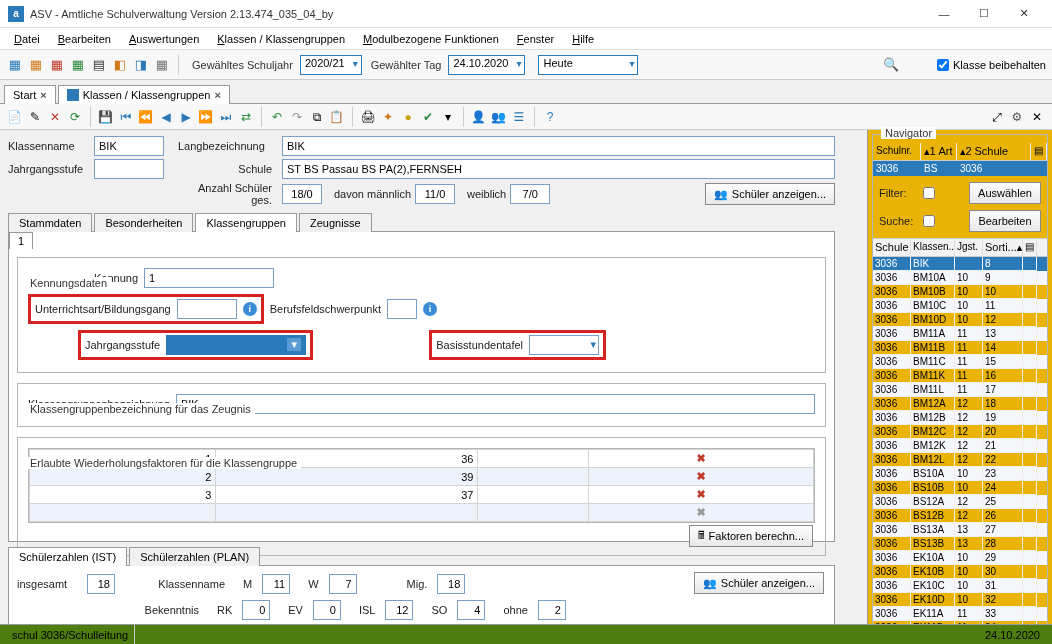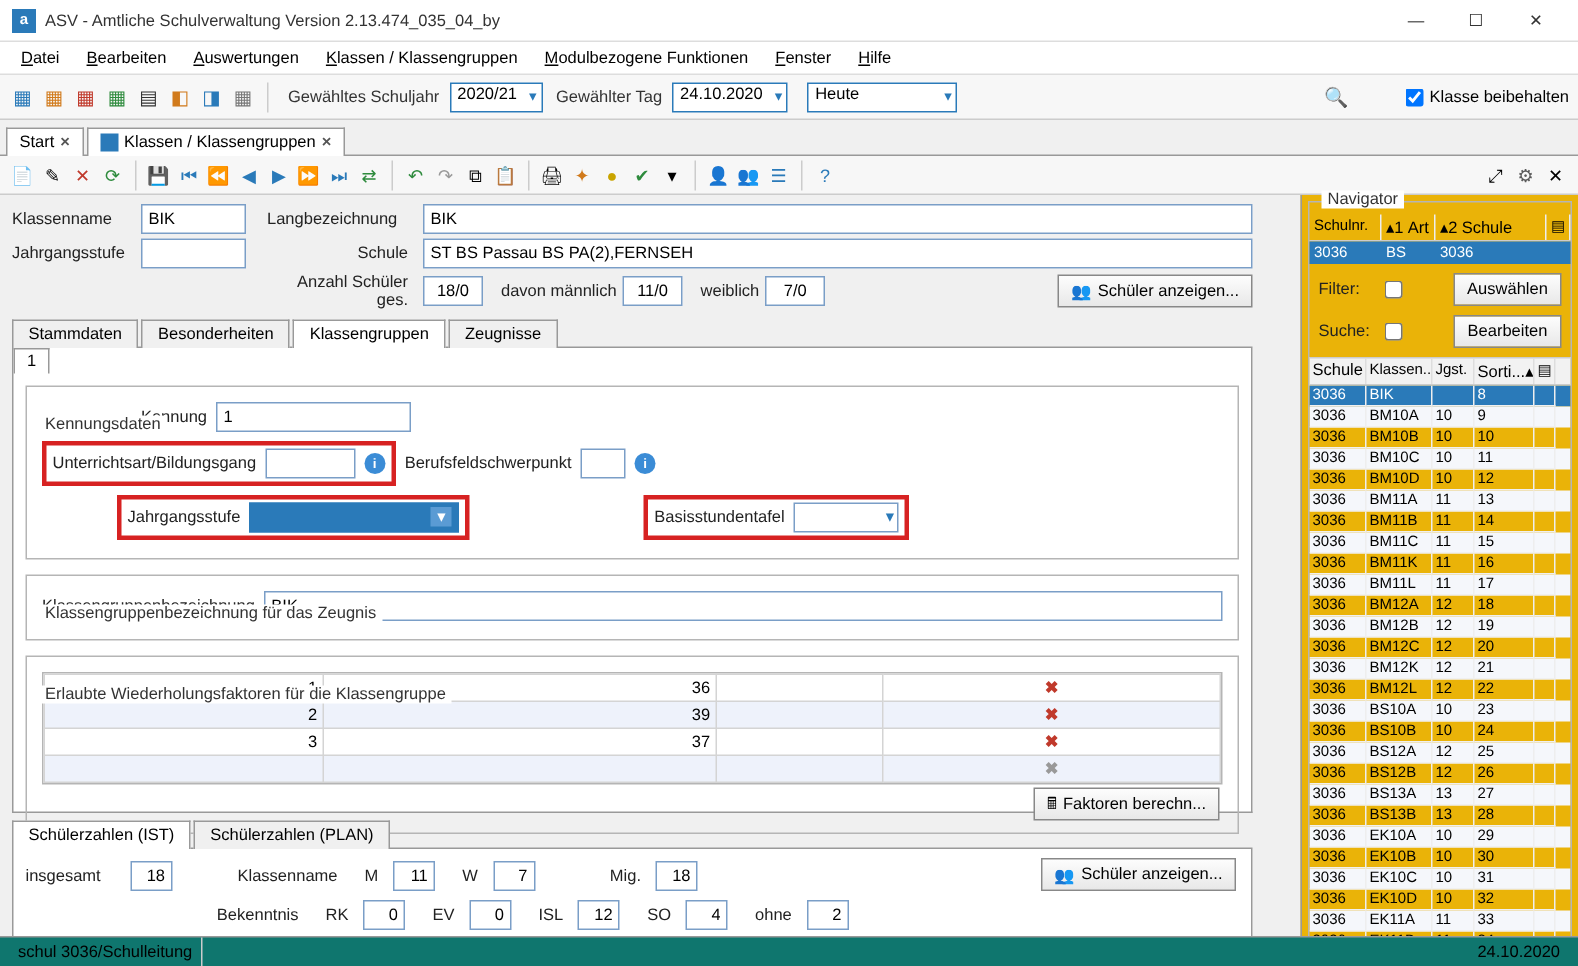--- a/index.html
+++ b/index.html
@@ -65,21 +65,21 @@
 .nav-filter { display: flex; align-items: center; gap: 6px; padding: 6px; }
 .nav-filter .lbl { width: 38px; }
 .nav-table-head { display: grid; grid-template-columns: 38px 44px 28px 40px 14px; border-top: 1px solid #ccc; border-bottom: 1px solid #ccc; background: #f2f2f2; }
 .nav-table-head div { padding: 2px 2px; font-size: 10px; border-right: 1px solid #ddd; overflow: hidden; white-space: nowrap; }
 .nav-body { flex: 1; overflow-y: auto; }
 .nav-row { display: grid; grid-template-columns: 38px 44px 28px 40px 14px; }
 .nav-row div { padding: 1px 2px; font-size: 10px; border-right: 1px solid #eee; border-bottom: 1px solid #f0f0f0; overflow:hidden; }
 .nav-row.alt { background: #f5f7fb; }
 .nav-row.sel { background: #2a7ab9; color: #fff; }
 .nav-footer { border-top: 1px solid #ccc; padding: 4px; text-align: center; }
-.statusbar { position: absolute; left: 0; right: 0; bottom: 0; height: 20px; background: #0f766e; border-top: 1px solid #999; display: flex; align-items: center; font-size: 10px; padding: 0 6px; gap: 6px; }
+.statusbar { position: absolute; left: 0; right: 0; bottom: 0; height: 20px; background: #4d7c0f; border-top: 1px solid #999; display: flex; align-items: center; font-size: 10px; padding: 0 6px; gap: 6px; }
 .statusbar .cell { border-right: 1px solid #ccc; padding: 0 6px; height: 100%; display: flex; align-items: center; }
 .statusbar .sp { flex: 1; }
 .info-icon { width: 14px; height: 14px; border-radius: 50%; background: #3b8cd6; color: #fff; display: inline-flex; align-items: center; justify-content: center; font-size: 9px; font-weight: bold; }
 .chk { width: 12px; height: 12px; }
 .toolbar1 .search-ic { margin-left: auto; color: #888; }
 .gear { color:#5a5a5a; }
 .tb-blue { color:#2a7ab9; }
 .tb-green { color:#2e8b3d; }
 .tb-red { color:#c0392b; }
 .tb-orange { color:#d17a1b; }

